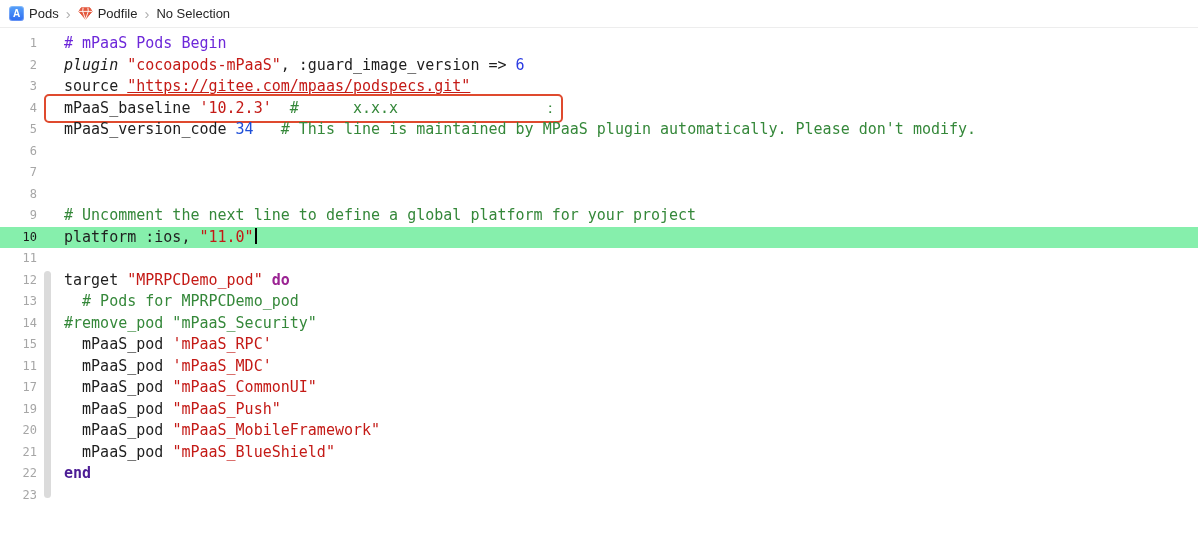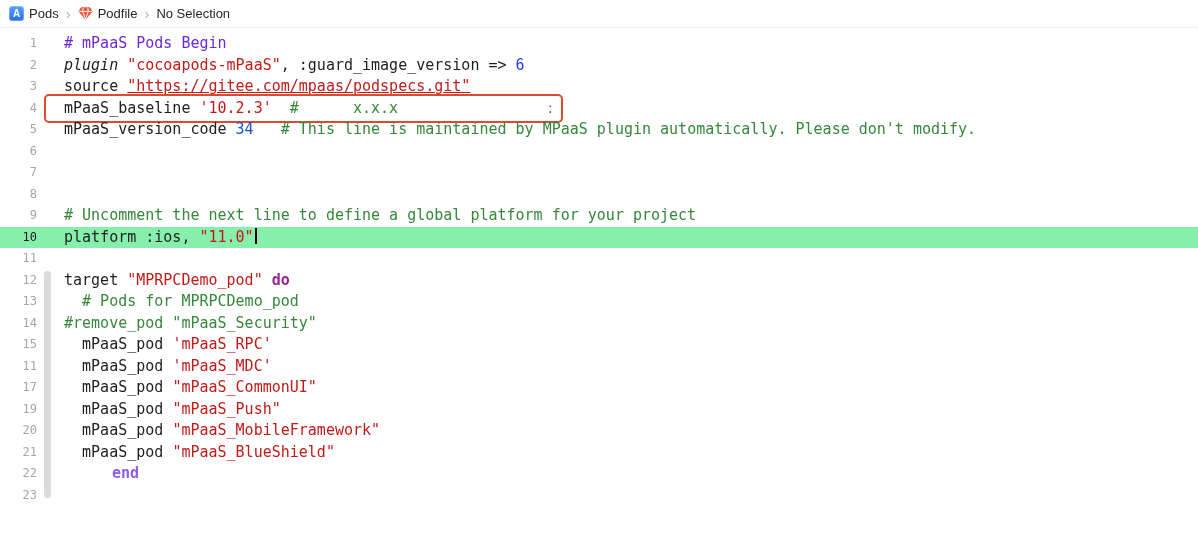--- a/index.html
+++ b/index.html
@@ -155,21 +155,21 @@
         <div class="row">
           <div class="gutter">20</div>
           <div class="code"><span class="tk tk-plain" style="color: rgb(30, 30, 30);">  mPaaS_pod </span><span class="tk tk-string" style="color: rgb(196, 26, 22);">"mPaaS_MobileFramework"</span></div>
         </div>
         <div class="row">
           <div class="gutter">21</div>
           <div class="code"><span class="tk tk-plain" style="color: rgb(30, 30, 30);">  mPaaS_pod </span><span class="tk tk-string" style="color: rgb(196, 26, 22);">"mPaaS_BlueShield"</span></div>
         </div>
         <div class="row">
           <div class="gutter">22</div>
-          <div class="code"><span class="tk tk-keyword" style="color: #8b5cf6; margin-left: 48px;">end</span></div>
+          <div class="code"><span class="tk tk-keyword" style="color: #4c1d95;">end</span></div>
         </div>
         <div class="row">
           <div class="gutter">23</div>
           <div class="code"></div>
         </div>
       </div>
     <div class="ribbon" id="fold-ribbon" style="top: 242.5px; height: 227px; background: rgb(219, 219, 219);"></div>
   </div>
 
 </div>

